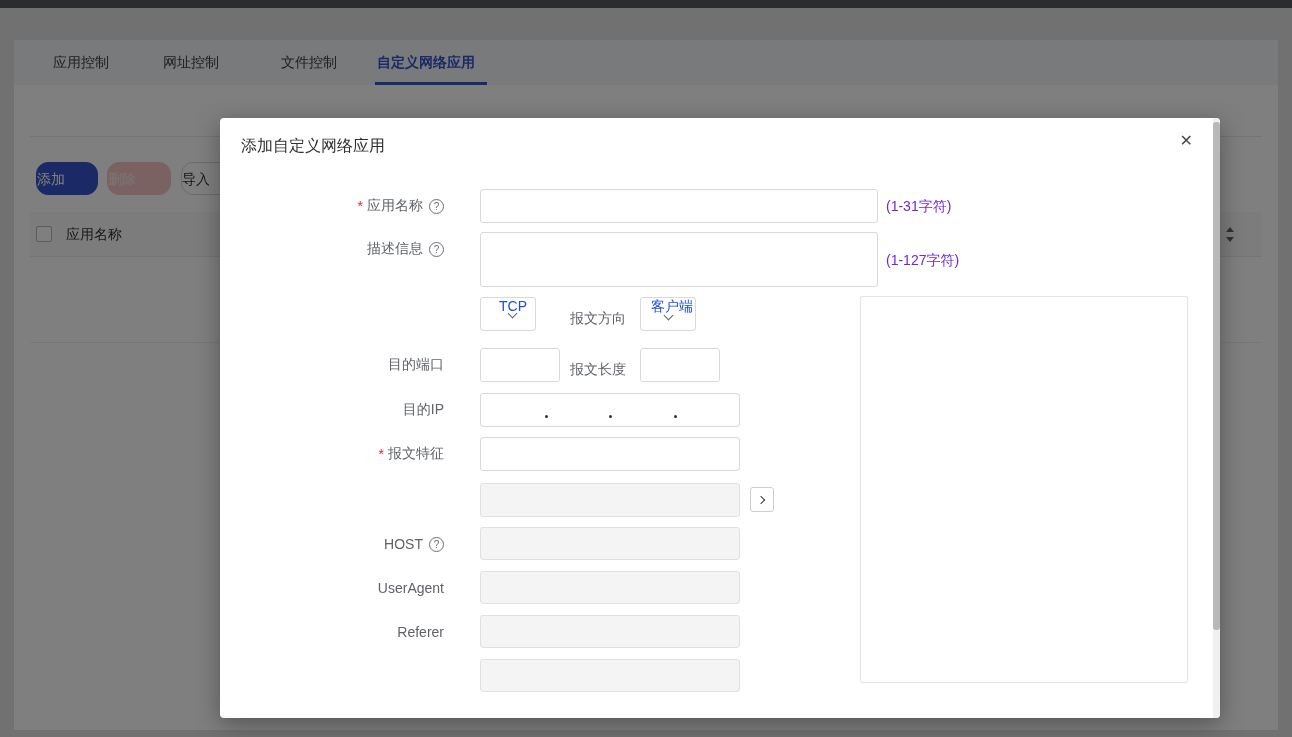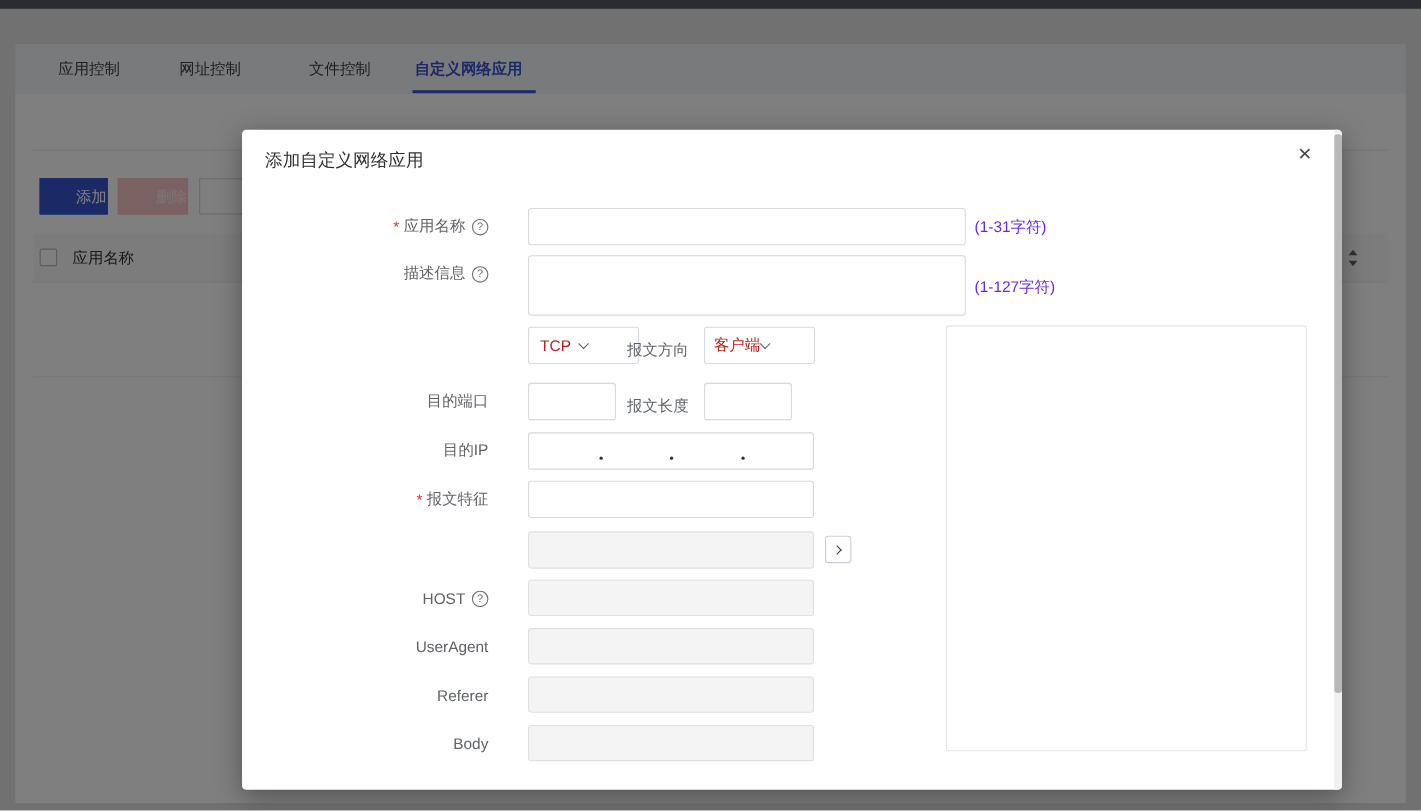--- a/index.html
+++ b/index.html
@@ -17,21 +17,21 @@
   .crumb .current { color:#2f3133; font-weight:bold; }
 
   .tabbar { position:absolute; left:14px; top:40px; width:1264px; height:45px; background:#f3f4f6; }
   .tab { position:absolute; top:0; height:45px; line-height:45px; font-size:14px; color:#3c3e42; cursor:pointer; }
   .tab.active { color:#3653cd; font-weight:bold; }
   .tab-underline { position:absolute; left:361px; bottom:0; width:112px; height:3px; background:#3653cd; }
 
   .panel { position:absolute; left:14px; top:85px; width:1264px; height:645px; background:#ffffff; }
   .panel .divider { position:absolute; left:16px; right:16px; top:51px; height:1px; background:#e9e9e9; }
 
-  .btn { position:absolute; top:77px; height:33px; border-radius:0; font-size:14px; text-align:right; line-height:33px; cursor:pointer; }
+  .btn { position:absolute; top:77px; height:33px; border-radius:12px; font-size:14px; text-align:left; line-height:33px; cursor:pointer; }
   .btn-add { left:22px; width:62px; background:#3653cd; color:#ffffff; border:1px solid #3653cd; }
   .btn-del { left:93px; width:64px; background:#f5c5c5; color:#fbe9e9; border:1px solid #f5c5c5; cursor:not-allowed; }
   .btn-imp { left:167px; width:78px; background:#ffffff; color:#303133; border:1px solid #d4d7dc; }
 
   .thead { position:absolute; left:16px; right:16px; top:127px; height:45px; background:#f8f9fb; border-bottom:1px solid #e8eaee; }
   .thead .cb { position:absolute; left:6px; top:14px; width:16px; height:16px; background:#fff; border:1px solid #b5b8bf; border-radius:2px; cursor:pointer; }
   .thead .col1 { position:absolute; left:36px; top:0; line-height:45px; color:#303133; }
   .sorter { position:absolute; left:1195px; top:14px; width:10px; height:17px; cursor:pointer; }
   .sorter .tri-up { position:absolute; left:1px; top:1px; width:0; height:0; border-left:4px solid transparent; border-right:4px solid transparent; border-bottom:5px solid #5f6368; }
   .sorter .tri-down { position:absolute; left:1px; bottom:1px; width:0; height:0; border-left:4px solid transparent; border-right:4px solid transparent; border-top:5px solid #5f6368; }
@@ -49,21 +49,21 @@
   .lbl { position:absolute; left:20px; width:204px; height:34px; display:flex; justify-content:flex-end; align-items:center; gap:6px; color:#5f6368; font-size:14px; }
   .lbl .star { color:#e02b2b; font-size:14px; margin-right:-2px; }
   .help { display:inline-flex; width:15px; height:15px; border:1px solid #6b6f76; border-radius:50%; color:#6b6f76; font-size:10px; line-height:13px; justify-content:center; align-items:center; cursor:pointer; }
   .lbl2 { position:absolute; color:#5f6368; font-size:14px; line-height:20px; }
 
   .inp { position:absolute; height:34px; background:#fff; border:1px solid #d6d9de; border-radius:3px; }
   .inp.dis { background:#f4f4f5; border-color:#e0e0e3; }
   .tarea { position:absolute; height:55px; background:#fff; border:1px solid #d6d9de; border-radius:3px; }
   .hint { position:absolute; left:666px; color:#6d28d9; font-size:14px; }
 
-  .sel { position:absolute; width:101px; height:34px; background:#fff; border:1px solid #d6d9de; border-radius:3px; display:flex; align-items:center; cursor:pointer; color:#b91c1c; }
+  .sel { position:absolute; width:56px; height:34px; background:#fff; border:1px solid #d6d9de; border-radius:3px; display:flex; align-items:center; cursor:pointer; color:#1d4ed8;flex-direction:column; }
   .sel .sel-text { margin-left:10px; }
   .chev { display:inline-block; width:7px; height:7px; border-right:1px solid #5f6368; border-bottom:1px solid #5f6368; transform:rotate(45deg); margin-left:8px; margin-top:-4px; }
 
   .ipbox { position:absolute; left:260px; width:260px; height:34px; border:1px solid #d6d9de; border-radius:3px; background:#fff; display:flex; cursor:text; }
   .ipbox .seg { flex:1; position:relative; }
   .ipbox .dot { position:absolute; right:-2px; bottom:8px; width:3px; height:3px; background:#303133; border-radius:50%; }
 
   .arrowbtn { position:absolute; left:530px; width:24px; height:25px; border:1px solid #c9cdd4; border-radius:3px; background:#fff; cursor:pointer; display:flex; align-items:center; justify-content:center; }
   .arrowbtn .chevr { display:inline-block; width:6px; height:6px; border-right:1.5px solid #3a3d42; border-top:1.5px solid #3a3d42; transform:rotate(45deg); margin-left:-2px; }
 
@@ -181,21 +181,18 @@
     <div class="lbl" style="top:453px">
       <span>UserAgent</span>
     </div>
     <input class="inp dis" style="left: 260px; top: 453px; width: 260px; height: 33px;" disabled="">
 
     <div class="lbl" style="top:497px">
       <span>Referer</span>
     </div>
     <input class="inp dis" style="left: 260px; top: 497px; width: 260px; height: 33px;" disabled="">
 
-    <div class="lbl" style="top:541px">
-      <span>Body</span>
-    </div>
     <input class="inp dis" style="left: 260px; top: 541px; width: 260px; height: 33px;" disabled="">
 
     <div class="sidebox"></div>
   </div>
 
 </div>
 
 </body></html>

